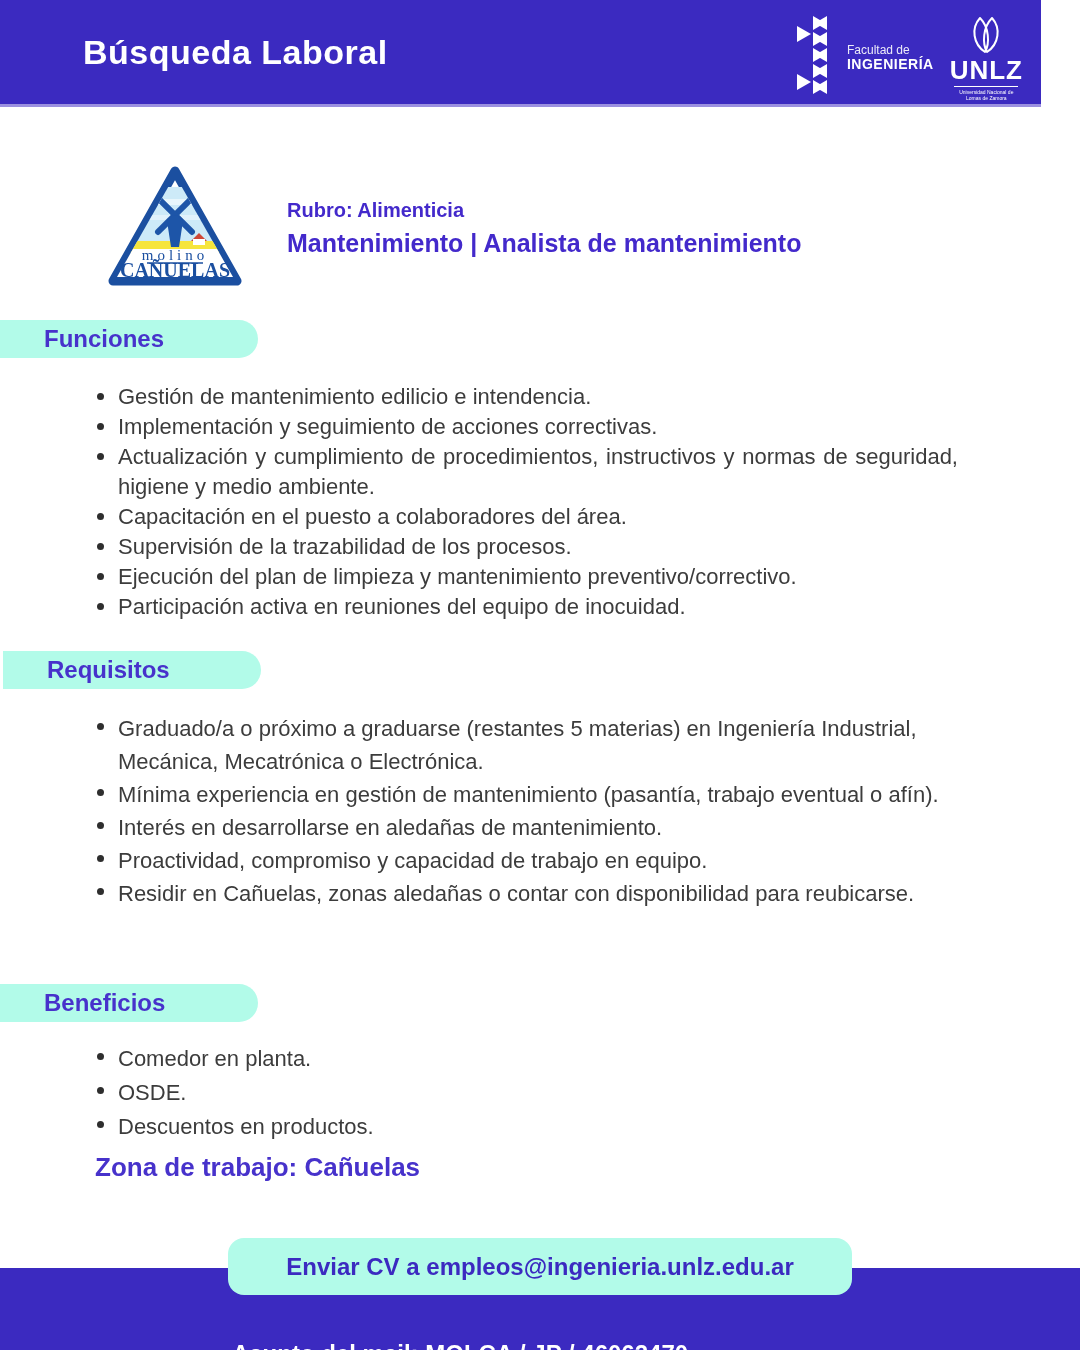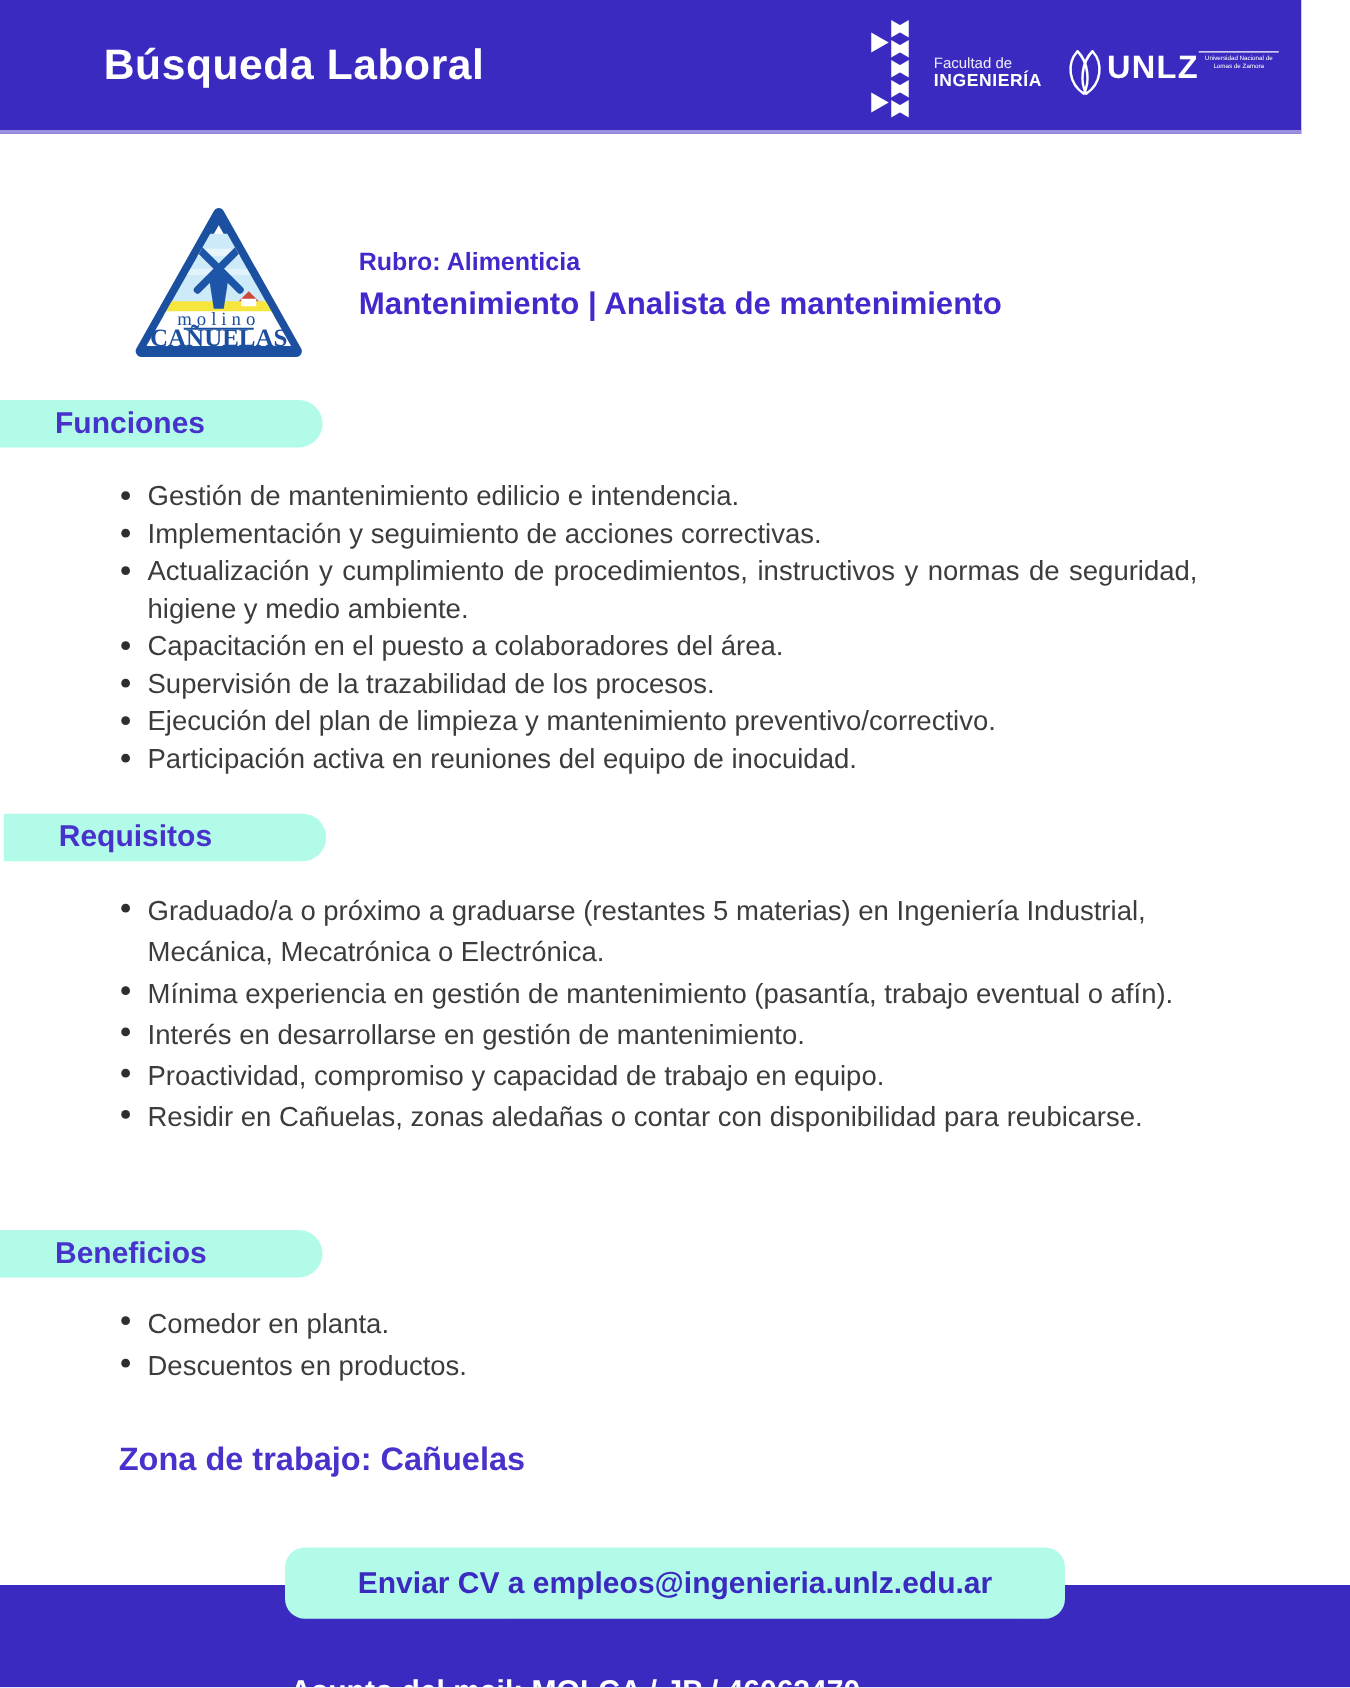--- a/index.html
+++ b/index.html
@@ -19,21 +19,21 @@
     margin-left:83px; color:#ffffff; font-size:34px; font-weight:bold;
     letter-spacing:0.5px;
   }
   .logo-group {
     position:absolute; right:18px; top:14px; height:88px;
     display:flex; align-items:center; gap:10px;
   }
   .fi-text { color:#ffffff; line-height:1.05; margin-right:6px; }
   .fi-text .thin  { font-size:12px; font-weight:normal; opacity:.9; }
   .fi-text .bold  { font-size:14px; font-weight:bold; letter-spacing:.5px; }
-  .unlz-block { display:flex; flex-direction:row; align-items:flex-start; color:#fff; }
+  .unlz-block { display:flex; flex-direction:column; align-items:center; color:#fff; }
   .unlz-word { font-size:26px; font-weight:bold; letter-spacing:1px; line-height:1; margin-top:2px; }
   .unlz-sub {
     margin-top:3px; padding-top:2px; border-top:1px solid #ffffff;
     font-size:5px; line-height:1.2; text-align:center; width:64px;
     white-space:normal; color:#fff;
   }
 
   
   .company-row { position:absolute; left:105px; top:163px; display:flex; }
   .molino-logo { width:140px; height:130px; flex:0 0 auto; }
@@ -173,30 +173,31 @@
       <li>Ejecución del plan de limpieza y mantenimiento preventivo/correctivo.</li>
       <li>Participación activa en reuniones del equipo de inocuidad.</li>
     </ul>
 
   <div class="section-pill pill-requisitos">
     <span>Requisitos</span>
   </div>
   <ul class="bullets list-requisitos">
       <li>Graduado/a o próximo a graduarse (restantes 5 materias) en Ingeniería Industrial, Mecánica, Mecatrónica o Electrónica.</li>
       <li>Mínima experiencia en gestión de mantenimiento (pasantía, trabajo eventual o afín).</li>
-      <li>Interés en desarrollarse en gestión de mantenimiento.</li>
+      <li>Interés en desarrollarse en aledañas de mantenimiento.</li>
       <li>Proactividad, compromiso y capacidad de trabajo en equipo.</li>
       <li>Residir en Cañuelas, zonas aledañas o contar con disponibilidad para reubicarse.</li>
     </ul>
 
   <div class="section-pill pill-beneficios">
     <span>Beneficios</span>
   </div>
   <ul class="bullets list-beneficios">
       <li>Comedor en planta.</li>
+      <li>OSDE.</li>
       <li>Descuentos en productos.</li>
     </ul>
 
   <div class="zone-line">Zona de trabajo: Cañuelas</div>
 
   <div class="footer-bar"></div>
   <div class="cv-pill">
     <span>Enviar CV a empleos@ingenieria.unlz.edu.ar</span>
   </div>
   <div class="subject-line">Asunto del mail: MOLCA / JP / 46062470</div>

